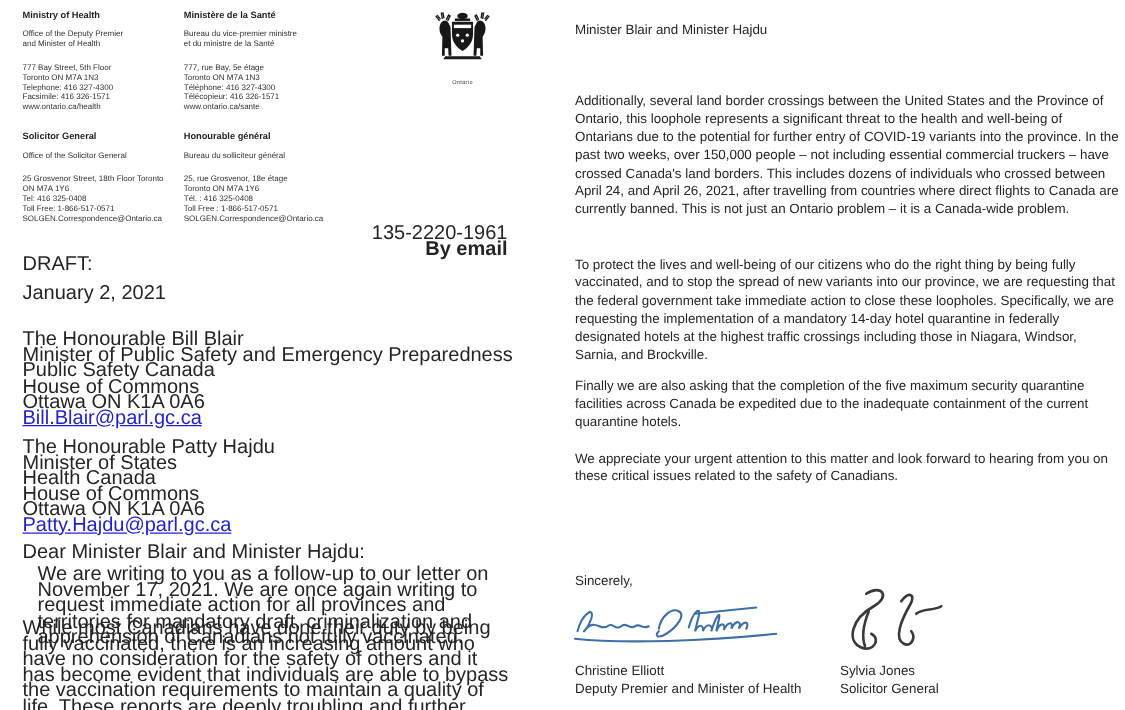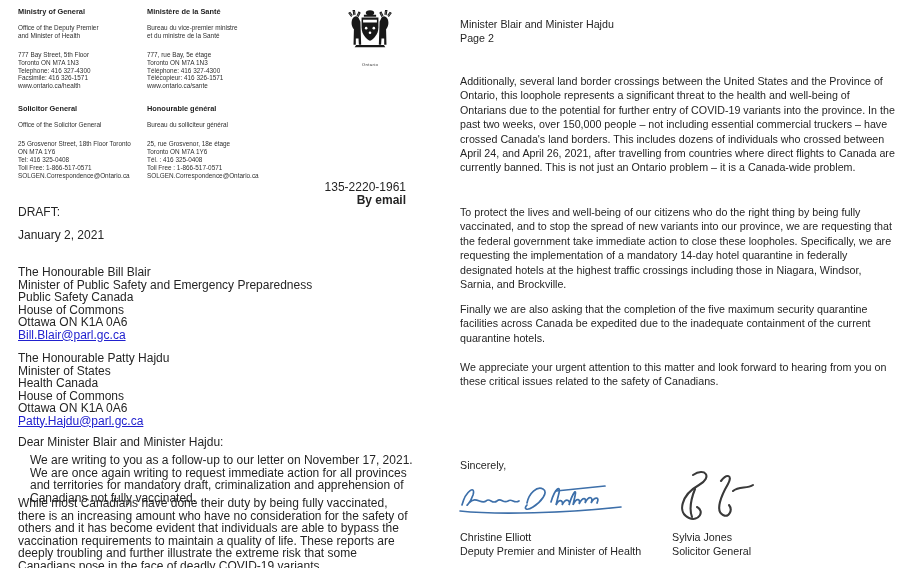--- a/index.html
+++ b/index.html
@@ -8,35 +8,35 @@
     font-family:"Liberation Sans","DejaVu Sans",sans-serif;color:#262626;
     overflow:hidden;filter:blur(0.2px) contrast(1.02);
   }
   .abs{position:absolute;}
   
   .lh{font-size:6.4px;line-height:7.9px;white-space:nowrap;color:#2e2e2e;}
   .lh .dept{font-weight:bold;font-size:7.4px;margin-bottom:8px;color:#1f1f1f;}
   .lh .office{margin-bottom:11px;}
   .lh .addr{margin-bottom:15px;}
   
-  .body-sm{font-size:12px;line-height:12.5px;}
+  .body-sm{font-size:16px;line-height:12.5px;}
   .body-lg{font-size:10.7px;line-height:14.4px;margin-top:12px;}
   .bold{font-weight:bold;}
   .link{color:#2323cc;text-decoration:underline;cursor:pointer;}
   .right{text-align:right;}
   .logo-caption{font-size:4.4px;text-align:center;letter-spacing:0.3px;color:#333;margin-top:1px;}
   .sig-name{font-size:10.7px;line-height:14px;}
 </style>
 </head>
 <body>
 
 <div class="doc">
 
   <div class="abs lh" style="left:18px;top:8px;width:128px;">
-    <div class="dept">Ministry of General</div>
+    <div class="dept">Ministry of Health</div>
     <div class="office">
         <div>Office of the Deputy Premier</div>
         <div>and Minister of Health</div>
       </div>
     <div class="addr">
         <div>777 Bay Street, 5th Floor</div>
         <div>Toronto ON  M7A 1N3</div>
         <div>Telephone:  416 327-4300</div>
         <div>Facsimile:   416 326-1571</div>
         <div>www.ontario.ca/health</div>
@@ -135,21 +135,20 @@
       </div>
     <div><span class="link">Patty.Hajdu@parl.gc.ca</span></div>
   </div>
 
   <div class="abs body-sm" style="left:18px;top:436px;">Dear Minister Blair and Minister Hajdu:</div>
   <div class="abs body-sm" style="left:18px;top:454px;width:390px;margin-left:12px;">We are writing to you as a follow-up to our letter on November 17, 2021. We are once again writing to request immediate action for all provinces and territories for mandatory draft, criminalization and apprehension of Canadians not fully vaccinated.</div>
   <div class="abs body-sm" style="left:18px;top:497px;width:390px;">While most Canadians have done their duty by being fully vaccinated, there is an increasing amount who have no consideration for the safety of others and it has become evident that individuals are able to bypass the vaccination requirements to maintain a quality of life. These reports are deeply troubling and further illustrate the extreme risk that some Canadians pose in the face of deadly COVID-19 variants.</div>
 
   <div class="abs body-lg" style="left:460px;top:5px;width:436px;">
     <div>Minister Blair and Minister Hajdu</div>
-    <div>Page 2</div>
   </div>
 
   <div class="abs body-lg" style="left:460px;top:62px;width:436px;">Additionally, several land border crossings between the United States and the Province of Ontario, this loophole represents a significant threat to the health and well-being of Ontarians due to the potential for further entry of COVID-19 variants into the province. In the past two weeks, over 150,000 people – not including essential commercial truckers – have crossed Canada's land borders. This includes dozens of individuals who crossed between April 24, and April 26, 2021, after travelling from countries where direct flights to Canada are currently banned. This is not just an Ontario problem – it is a Canada-wide problem.</div>
   <div class="abs body-lg" style="left:460px;top:193px;width:436px;">To protect the lives and well-being of our citizens who do the right thing by being fully vaccinated, and to stop the spread of new variants into our province, we are requesting that the federal government take immediate action to close these loopholes. Specifically, we are requesting the implementation of a mandatory 14-day hotel quarantine in federally designated hotels at the highest traffic crossings including those in Niagara, Windsor, Sarnia, and Brockville.</div>
   <div class="abs body-lg" style="left:460px;top:290px;width:436px;">Finally we are also asking that the completion of the five maximum security quarantine facilities across Canada be expedited due to the inadequate containment of the current quarantine hotels.</div>
   <div class="abs body-lg" style="left:460px;top:348px;width:436px;">We appreciate your urgent attention to this matter and look forward to hearing from you on these critical issues related to the safety of Canadians.</div>
 
   <div class="abs body-lg" style="left:460px;top:446px;">Sincerely,</div>
 
   <svg class="abs" style="left:455px;top:477px;" width="172" height="42" viewBox="0 0 172 42">

